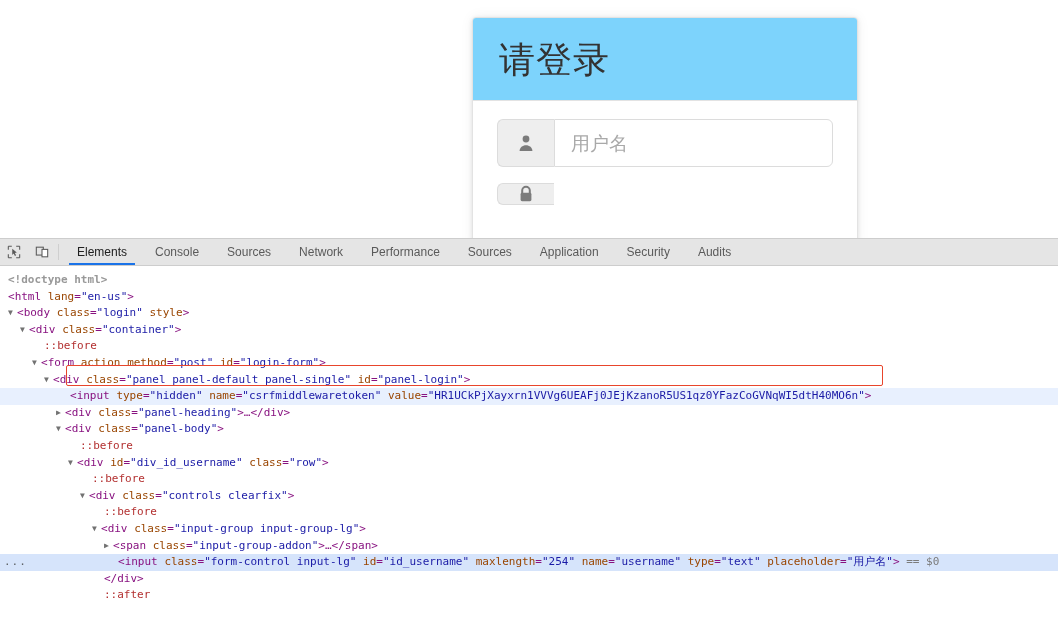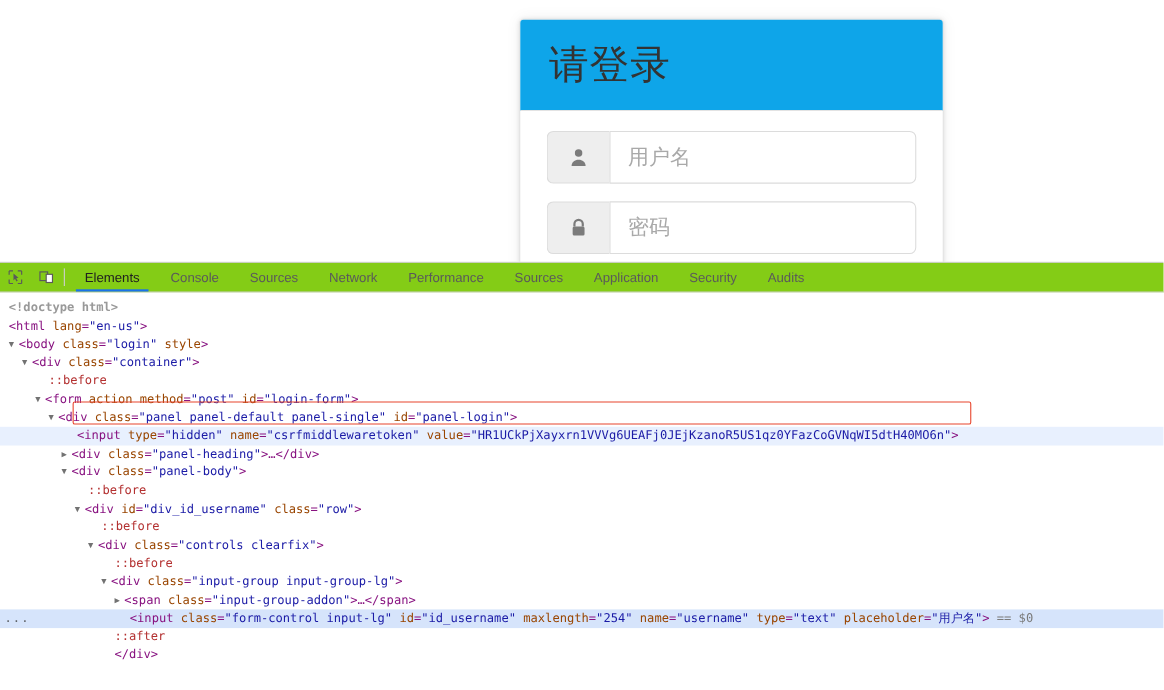--- a/index.html
+++ b/index.html
@@ -36,21 +36,21 @@
     left: 472px;
     top: 17px;
     width: 384px;
     background: #ffffff;
     border: 1px solid #e3e3e3;
     border-radius: 4px;
     box-shadow: 0 1px 4px rgba(0,0,0,0.10), 0 0 14px rgba(0,0,0,0.06);
   }
 
   .panel-heading {
-    background: #0ea5e9;
+    background: #7dd3fc;
     border-bottom: 1px solid #e3e3e3;
     border-top-left-radius: 3px;
     border-top-right-radius: 3px;
     padding: 24px 26px 22px 26px;
   }
 
   .panel-title {
     font-size: 36px;
     line-height: 1;
     color: #333333;
@@ -109,21 +109,21 @@
     height: 389px;
     background: #ffffff;
     border-top: 1px solid #cdcdcd;
     box-sizing: border-box;
     font-family: "Liberation Sans", sans-serif;
   }
 
   .dt-toolbar {
     position: relative;
     height: 27px;
-    background: #84cc16;
+    background: #e5e5e5;
     border-bottom: 1px solid #cdcdcd;
     display: flex;
     align-items: stretch;
     box-sizing: border-box;
   }
 
   .dt-icon-btn {
     width: 28px;
     display: flex;
     align-items: center;
@@ -266,21 +266,20 @@
           <input class="form-control" type="text" placeholder="用户名" style="">
         </div>
 
         <div class="input-group">
           <span class="input-group-addon">
             <svg class="icon-svg" width="20" height="20" viewBox="0 0 20 20" aria-hidden="true">
               <path d="M6.2 9V6.6a3.8 3.8 0 0 1 7.6 0V9" fill="none" stroke="#7b7b7b" stroke-width="2"></path>
               <rect x="4.6" y="8.8" width="10.8" height="8.4" rx="1.4" fill="#7b7b7b"></rect>
             </svg>
           </span>
-          <input class="form-control" type="password" placeholder="密码" style="">
         </div>
 
       </div>
     </div>
   </div>
 
   <div id="devtools">
 
     <div class="dt-toolbar">
 
@@ -408,24 +407,24 @@
         <span class="attrn">class</span><span class="punct">=</span><span class="attrv">"<span>form-control input-lg</span>"</span>
         <span class="attrn">id</span><span class="punct">=</span><span class="attrv">"<span>id_username</span>"</span>
         <span class="attrn">maxlength</span><span class="punct">=</span><span class="attrv">"<span>254</span>"</span>
         <span class="attrn">name</span><span class="punct">=</span><span class="attrv">"<span>username</span>"</span>
         <span class="attrn">type</span><span class="punct">=</span><span class="attrv">"<span>text</span>"</span>
         <span class="attrn">placeholder</span><span class="punct">=</span><span class="attrv">"<span>用户名</span>"</span><span class="punct">&gt;</span>
         <span class="sel0">== $0</span>
       </div>
 
       <div class="dom-line ind9">
+        <span class="punct">&lt;/div&gt;</span>
+      </div>
+
+      <div class="dom-line ind9">
         <span class="pseudo">::after</span>
-      </div>
-
-      <div class="dom-line ind9">
-        <span class="punct">&lt;/div&gt;</span>
       </div>
 
       <div class="redbox" style="left:66px; top:99px; width:815px; height:19px;"></div>
 
     </div>
   </div>
 </div>
 
 </body></html>

